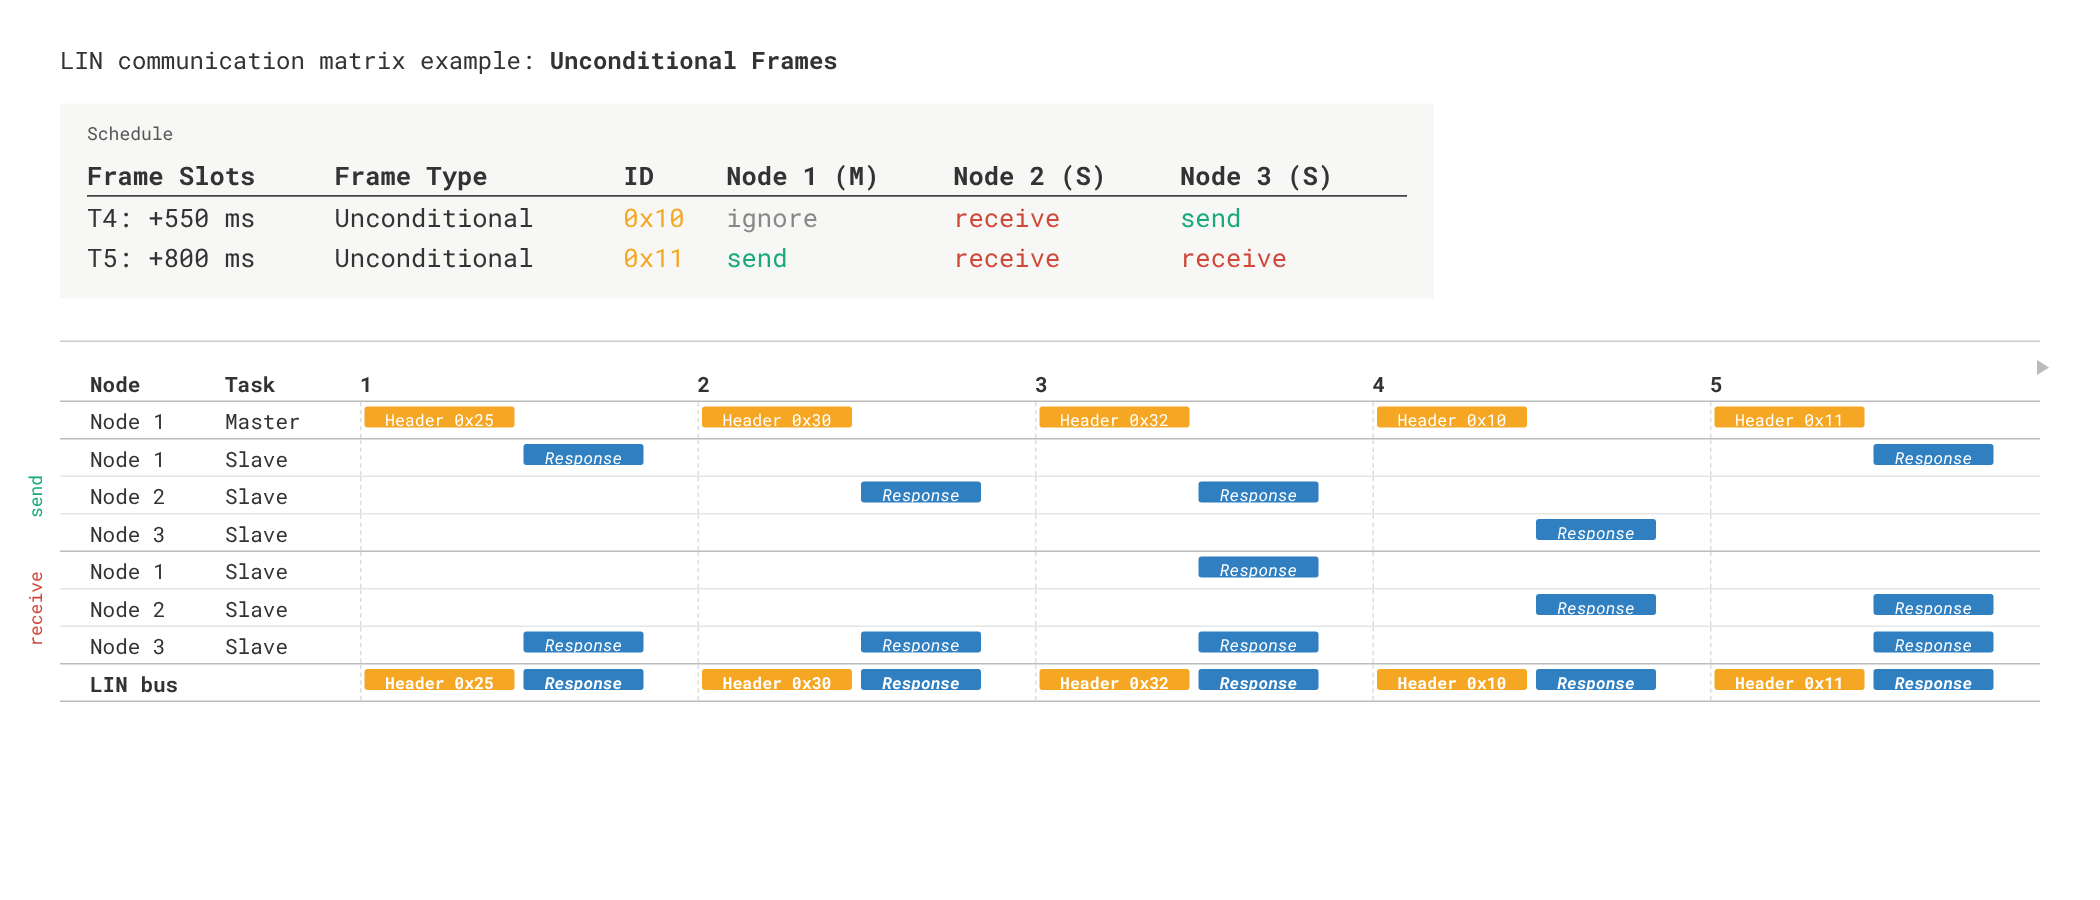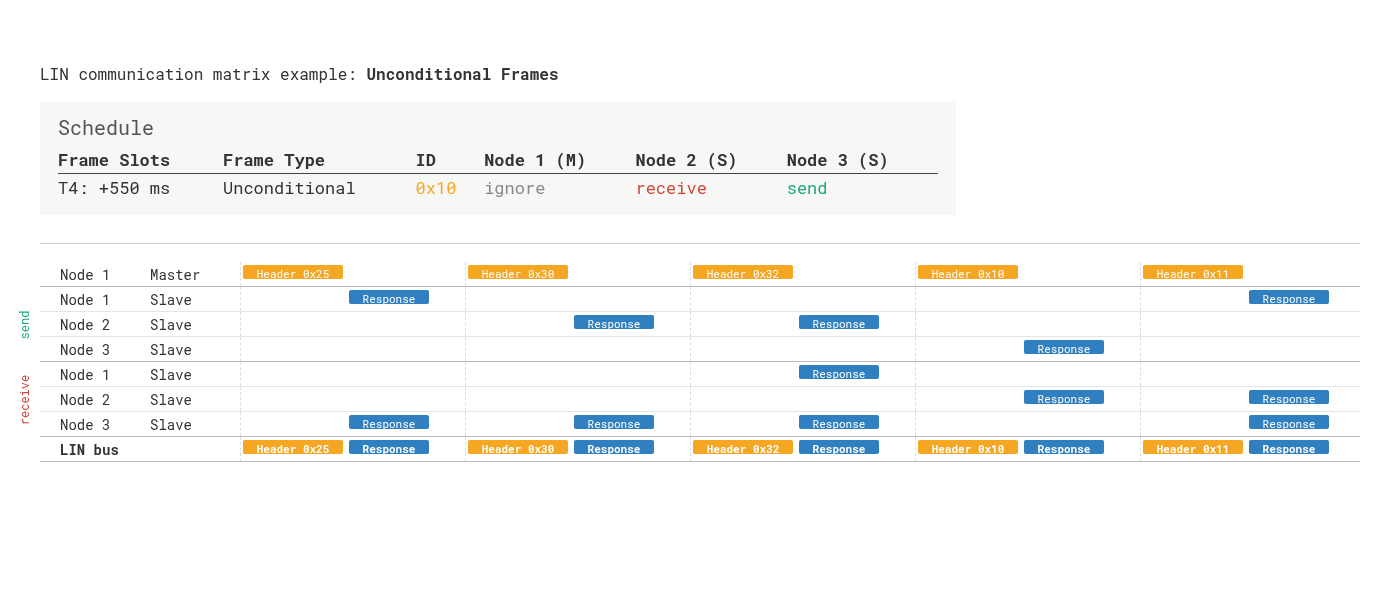--- a/index.html
+++ b/index.html
@@ -13,31 +13,31 @@
     --red: #d0483a;
   }
   body {
     margin: 0;
     padding: 30px 40px;
     font-family: "Roboto Mono", "DejaVu Sans Mono", Consolas, monospace;
     color: var(--txt);
     background: #fff;
     font-size: 14px;
   }
-  .title { font-size: 16px; margin-bottom: 18px; margin-top: 33px; }
+  .title { font-size: 16px; margin-bottom: 18px; }
   .title .emph { font-weight: bold; }
 
   
   .schedule {
     background: var(--light-bg);
     padding: 12px 18px 14px 18px;
     width: 880px;
   }
   .schedule-label {
-    font-size: 20px;
+    font-size: 12px;
     color: #555;
     margin-bottom: 6px;
   }
   table.sched {
     border-collapse: collapse;
     width: 100%;
     font-size: 17px;
   }
   table.sched th, table.sched td {
     text-align: left;
@@ -89,21 +89,21 @@
     line-height: 18px;
     font-size: 11px;
     text-align: center;
     color: #fff;
     border-radius: 2px;
     box-sizing: border-box;
     white-space: nowrap;
     overflow: hidden;
   }
   .pill.header { left: 2px; width: 100px; background: var(--orange-bg); }
-  .pill.response { left: 108px; width: 80px; background: var(--blue-bg); }
+  .pill.response { left: 108px; width: 80px; background: var(--blue-bg); font-style: italic; }
 
   .vlabel {
     position: absolute;
     left: -8px;
     text-align: center;
     font-size: 12px;
     transform-origin: left top;
   }
   .vlabel.send {
     top: 50%;
@@ -149,27 +149,46 @@
       </thead>
     <tbody id="sched-body">
         <tr>
           <td>T4: +550 ms</td>
           <td>Unconditional</td>
           <td class="id">0x10</td>
           <td class="ignore">ignore</td>
           <td class="receive">receive</td>
           <td class="send">send</td>
         </tr>
+        <tr>
+          <td>T5: +800 ms</td>
+          <td>Unconditional</td>
+          <td class="id">0x11</td>
+          <td class="send">send</td>
+          <td class="receive">receive</td>
+          <td class="receive">receive</td>
+        </tr>
       </tbody>
   </table>
 </div>
 
 <hr class="divider">
 
 <div class="timeline">
+  <div class="tl-head" style="position:relative;">
+    <div></div>
+    <div class="cell">Node</div>
+    <div class="cell">Task</div>
+    <div class="slotcell">1</div>
+    <div class="slotcell">2</div>
+    <div class="slotcell">3</div>
+    <div class="slotcell">4</div>
+    <div class="slotcell">5</div>
+    <span class="arrow"></span>
+  </div>
 
   <div class="tl-row heavy">
     <div></div>
     <div class="cell">Node 1</div>
     <div class="cell">Master</div>
     <div class="slotcell">
         <span class="pill header">Header 0x25</span>
       </div>
     <div class="slotcell">
         <span class="pill header">Header 0x30</span>

